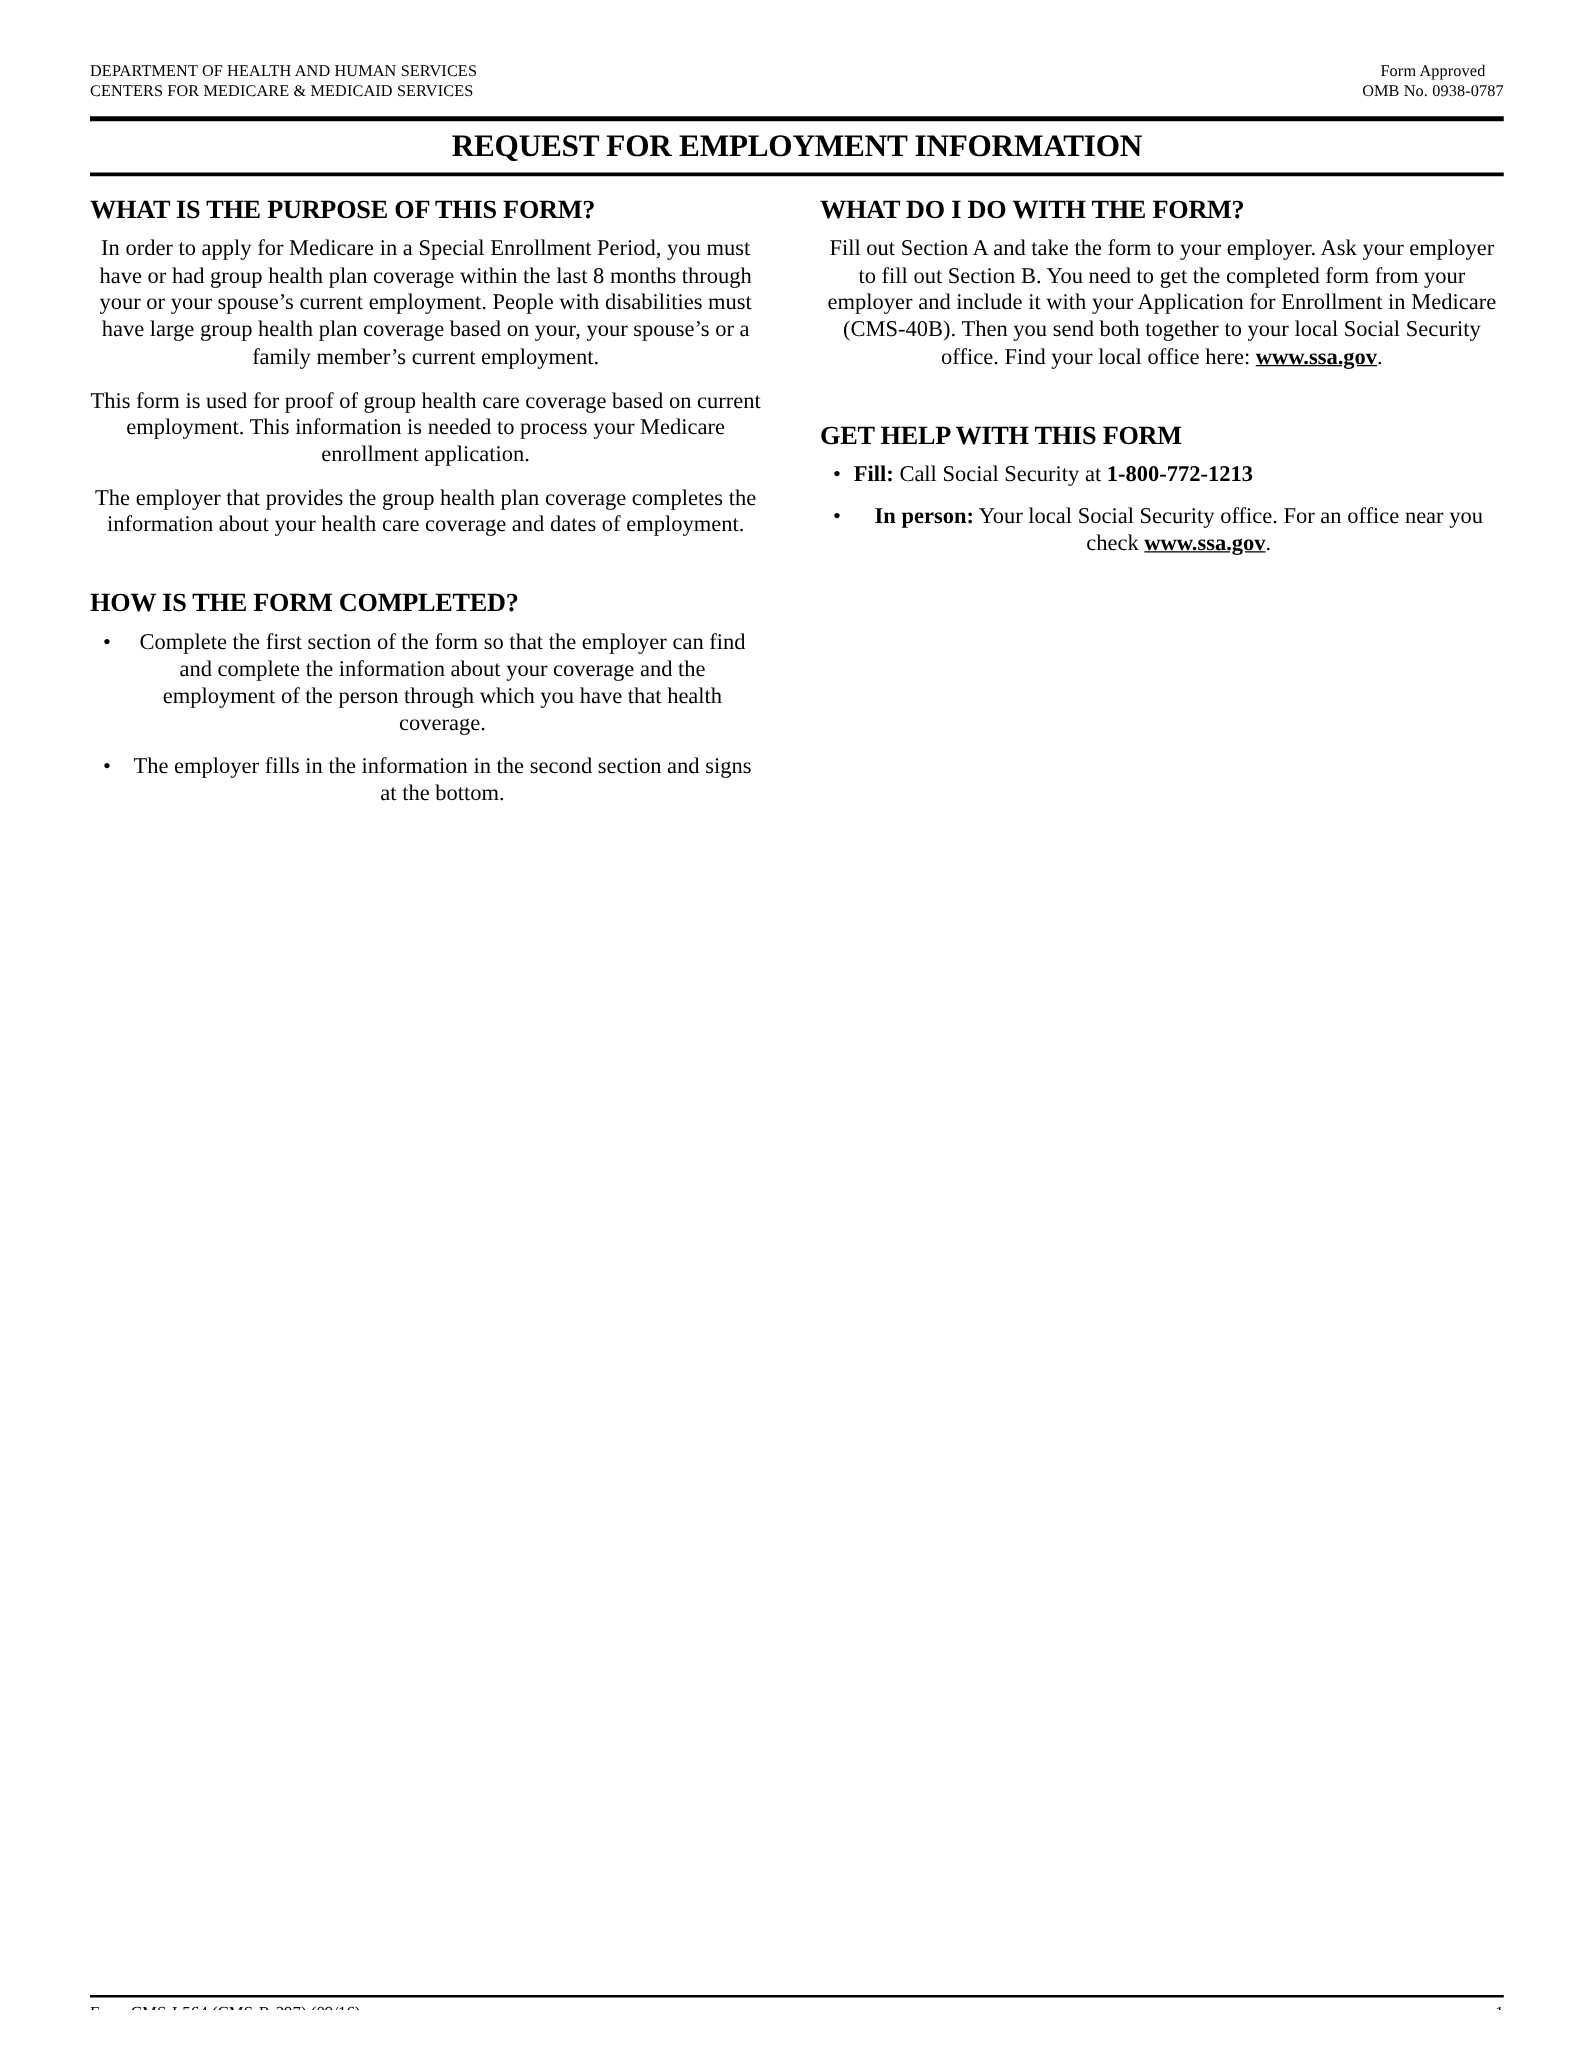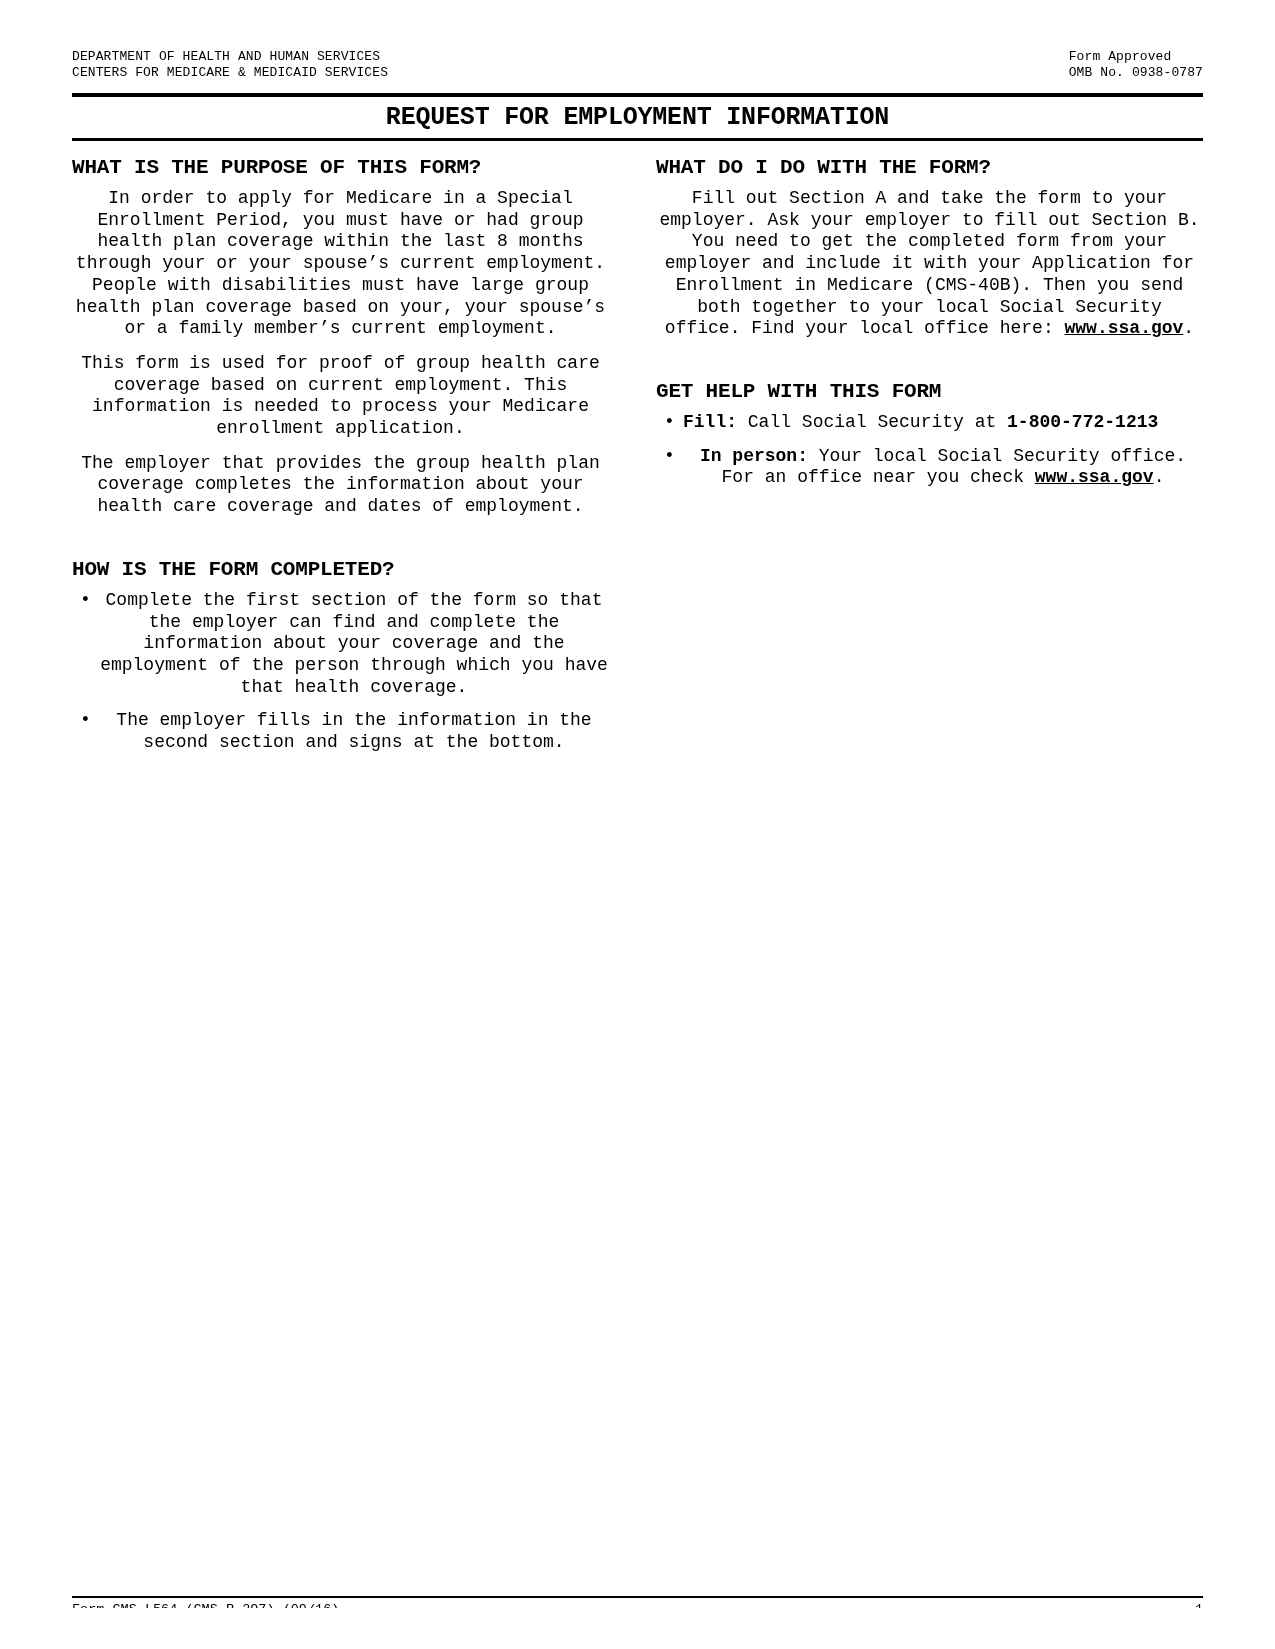--- a/index.html
+++ b/index.html
@@ -1,27 +1,27 @@
 <!DOCTYPE html>
 <html lang="en"><head>
 <meta charset="utf-8">
 <style>
   * { margin:0; padding:0; box-sizing:border-box; }
   html,body { background:#fff; }
   .page {
     width:1275px; height:1608px; position:relative;
     background:#ffffff; color:#000;
-    font-family:Liberation Mono, monospace;
+    font-family:Liberation Serif, serif;
     overflow:hidden;
   }
   .inner { padding:49px 72px 0 72px; }
 
   .masthead { display:flex; justify-content:space-between; align-items:flex-start;
     font-size:13px; line-height:15.5px; letter-spacing:0.1px; }
-  .masthead .approval { text-align:left; }
+  .masthead .approval { text-align:center; }
 
   .rule-a { height:4px; background:#000; margin-top:13px; }
   h1.title { font-size:25px; line-height:30px; font-weight:700; text-align:center;
     padding:6px 0 5px 0; letter-spacing:-0.2px; }
   .rule-b { height:3px; background:#000; }
 
   .columns { display:flex; gap:47px; margin-top:14px; }
   .col-left  { width:537px; flex:none; }
   .col-right { flex:1; min-width:0; }
 

